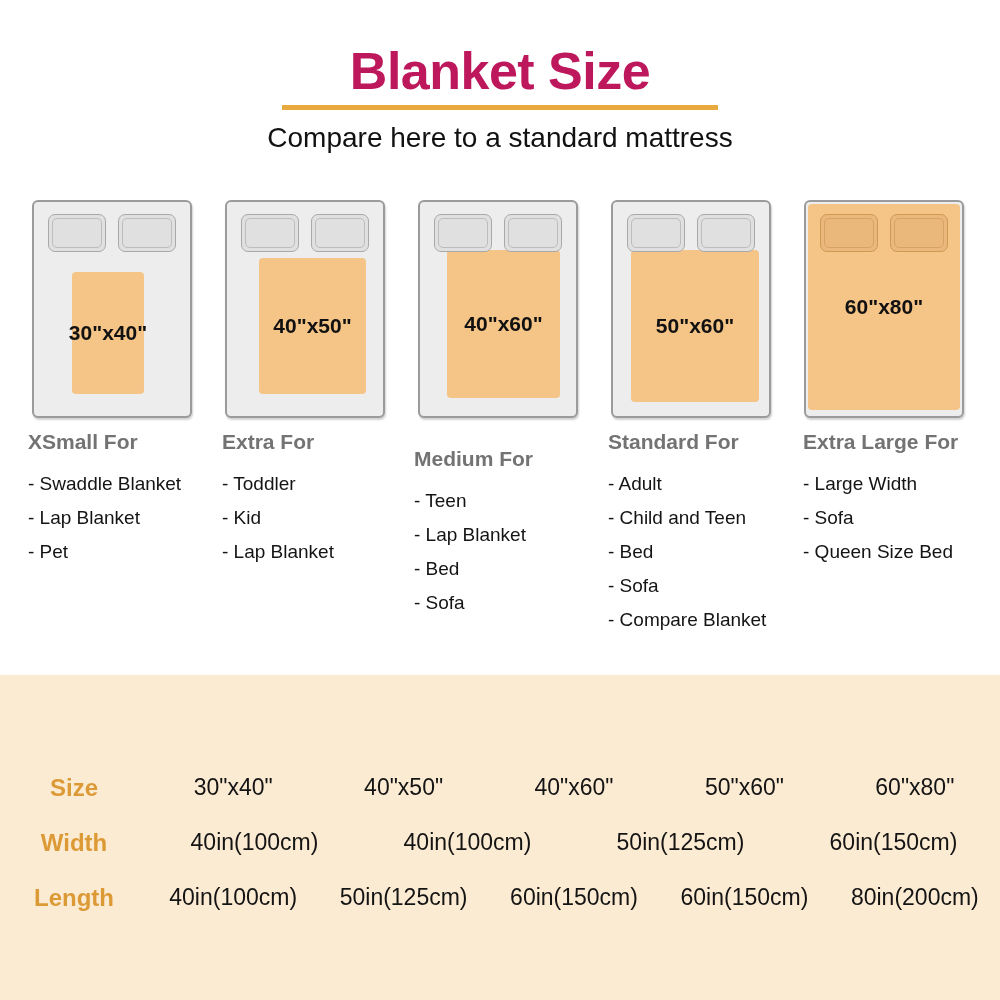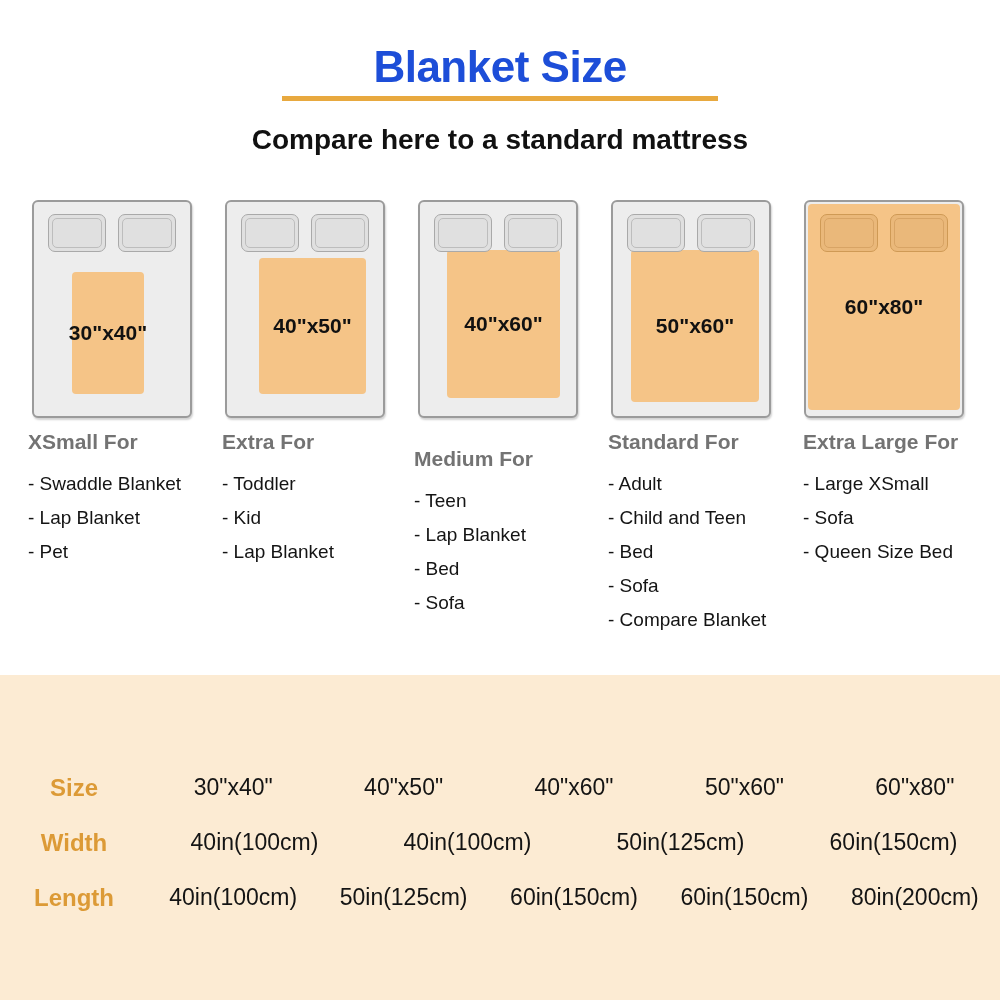--- a/index.html
+++ b/index.html
@@ -7,38 +7,38 @@
   body {
     background:#ffffff;
     font-family:"Liberation Sans", sans-serif;
     position:relative;
     overflow:hidden;
   }
 
   
   #header { text-align:center; padding-top:44px; }
   #page-title {
-    font-size:44px;
-    font-weight:bold;
-    color:#1d4ed8;
+    font-size:52px;
+    font-weight:bold;
+    color:#be185d;
     letter-spacing:-0.5px;
     line-height:1.05;
     display:inline-block;
   }
   #title-rule {
     width:436px;
     height:5px;
     background:#e8a93f;
     margin:6px auto 0 auto;
   }
   #page-subtitle {
-    margin-top:23px;
+    margin-top:12px;
     font-size:28px;
     color:#111111;
-    font-weight:700;
+    font-weight:400;
   }
 
   
   #bed-row {
     position:absolute;
     top:200px;
     left:0;
     width:1000px;
     height:220px;
   }
@@ -223,21 +223,21 @@
     <div class="col" style="left: 608px;">
       <div class="col-title">Standard For</div>
       <div class="col-item">- Adult</div>
       <div class="col-item">- Child and Teen</div>
       <div class="col-item">- Bed</div>
       <div class="col-item">- Sofa</div>
       <div class="col-item">- Compare Blanket</div>
     </div>
     <div class="col" style="left: 803px;">
       <div class="col-title">Extra Large For</div>
-      <div class="col-item">- Large XSmall</div>
+      <div class="col-item">- Large Width</div>
       <div class="col-item">- Sofa</div>
       <div class="col-item">- Queen Size Bed</div>
     </div>
   </div>
 
 <div id="spec-table">
   <div id="spec-grid">
       <div class="spec-row">
         <div class="spec-head">Size</div>
         <div class="spec-cell">30"x40"</div>

